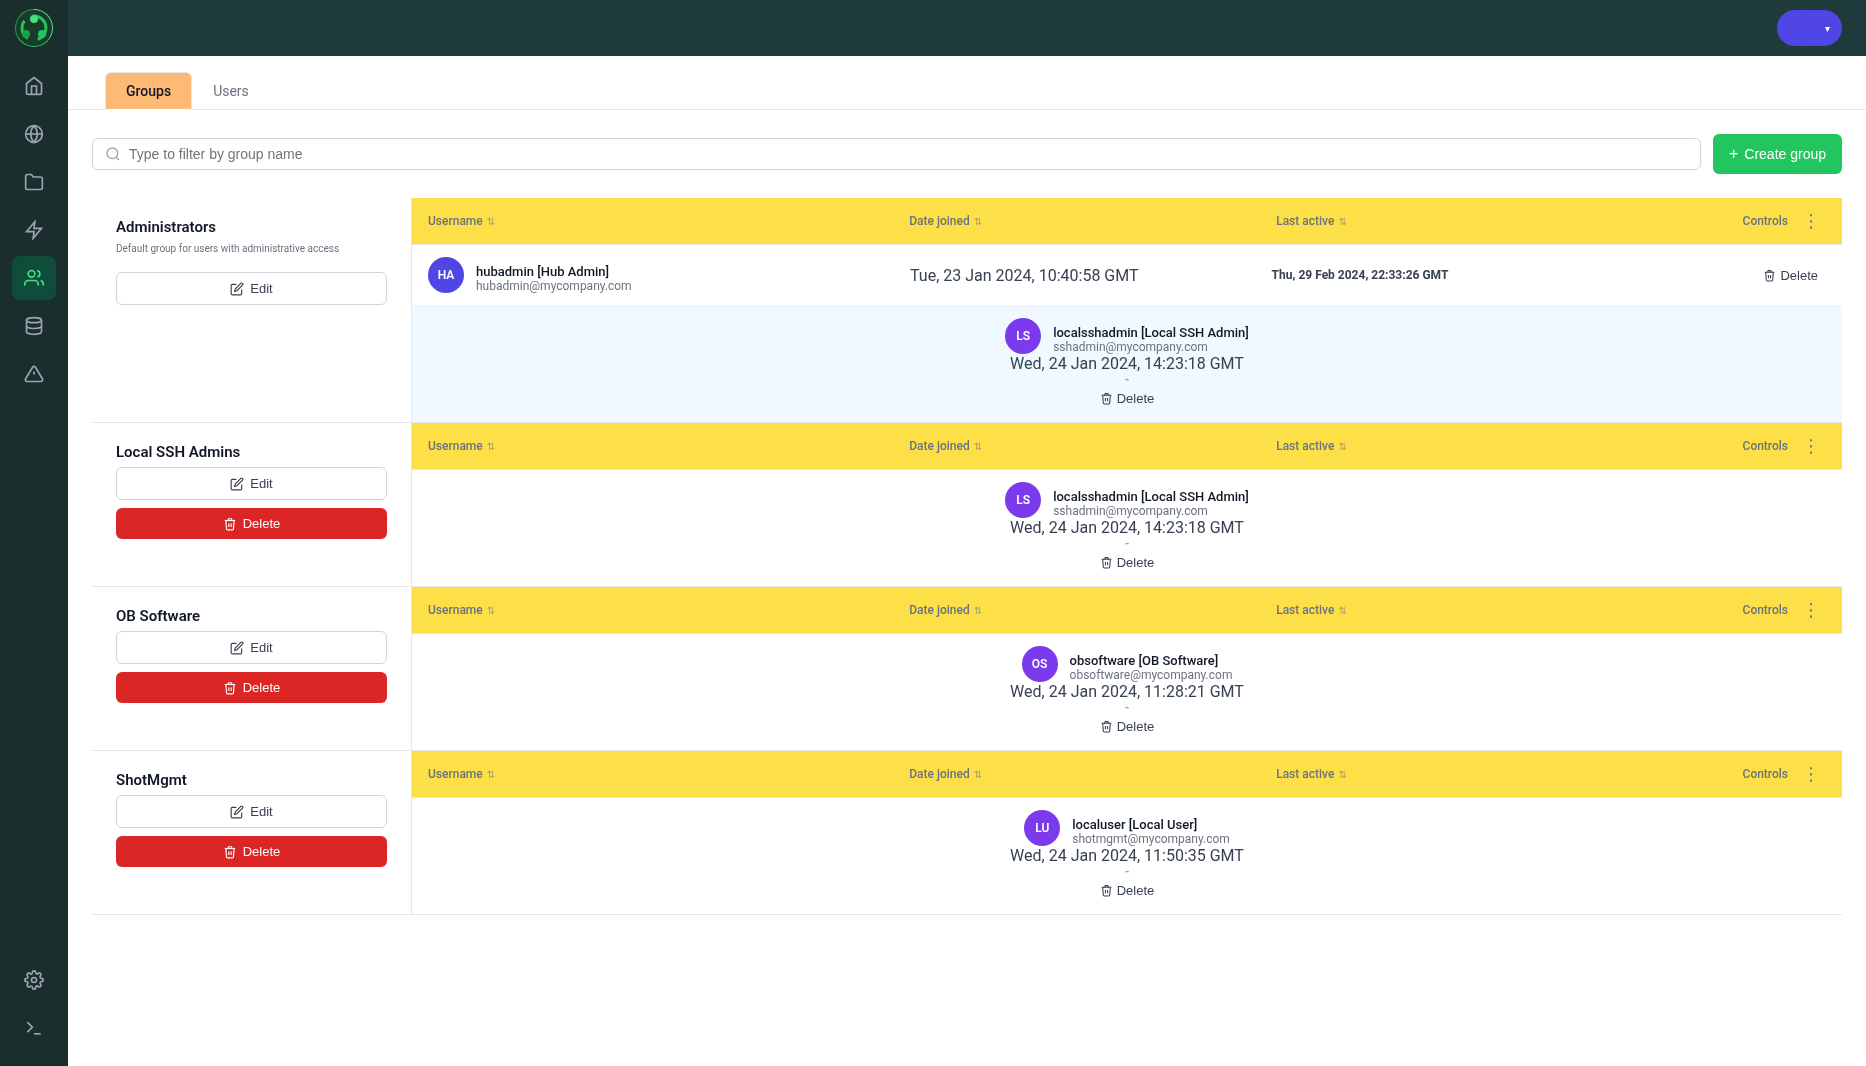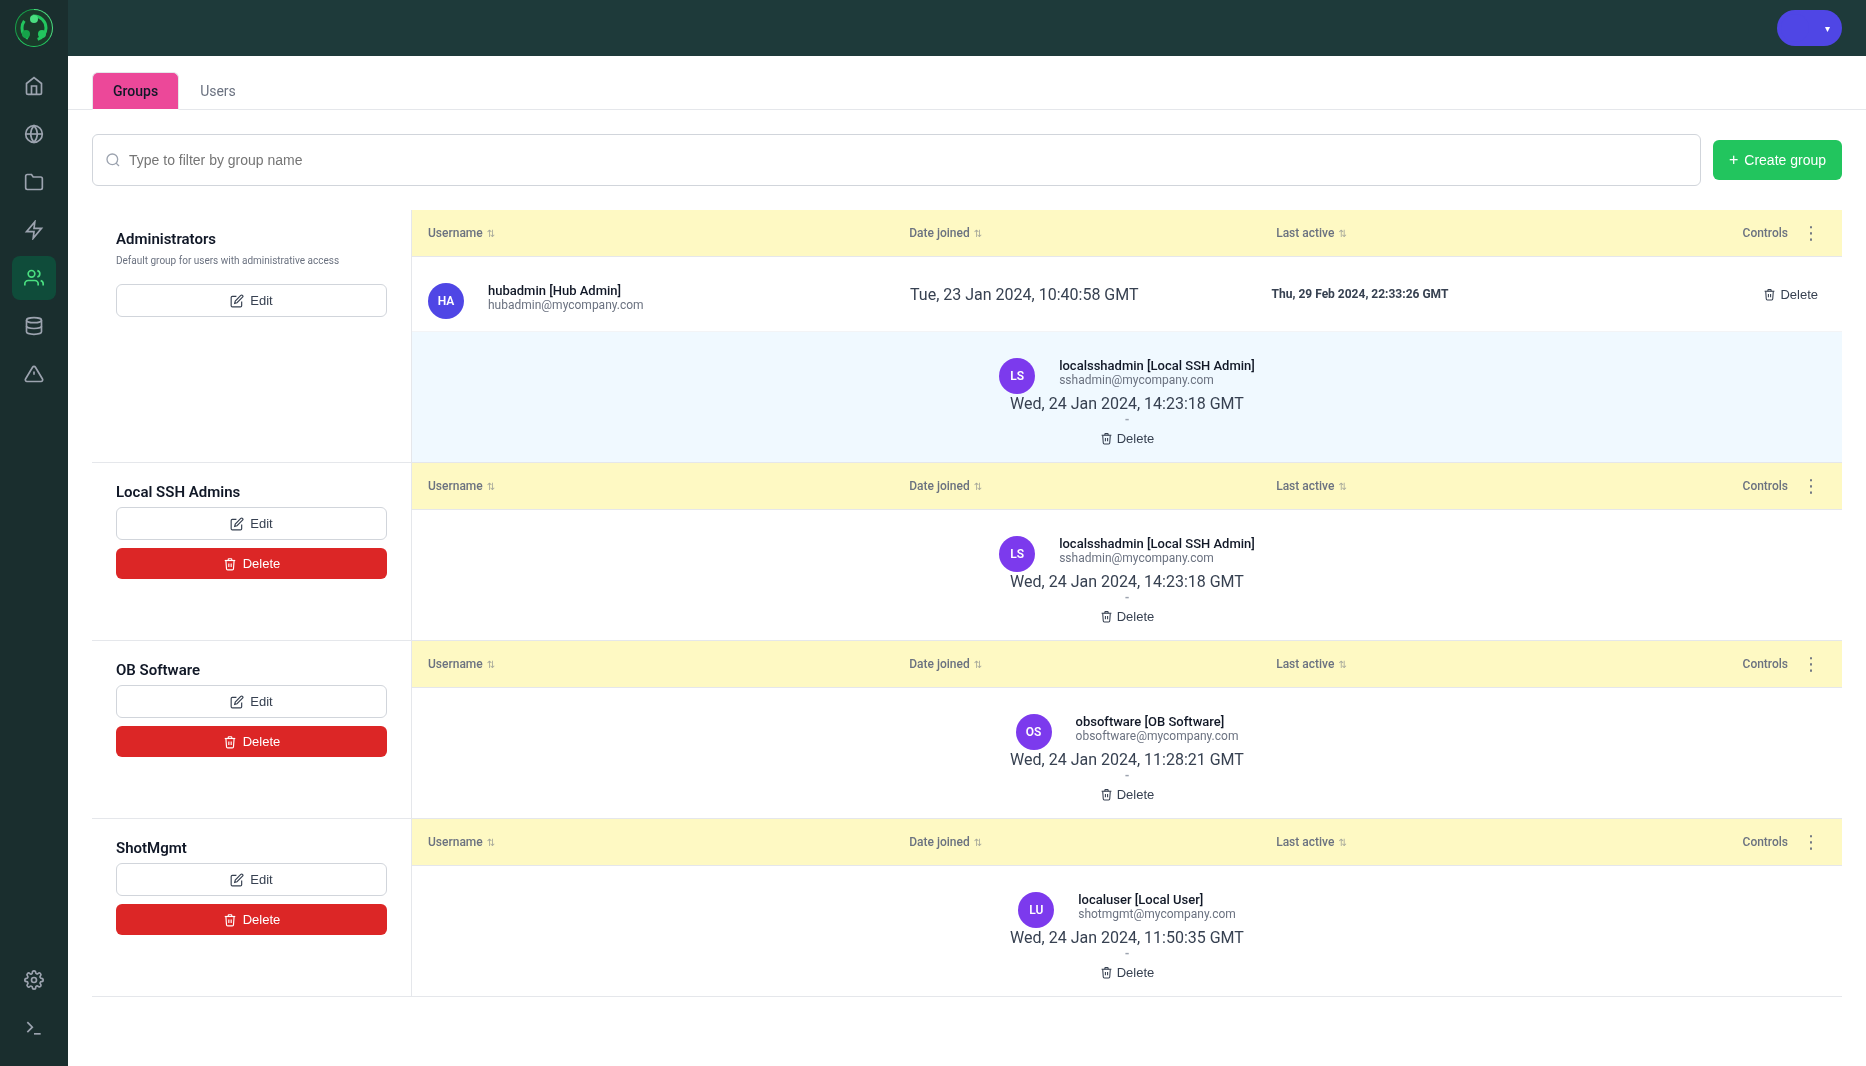--- a/index.html
+++ b/index.html
@@ -127,45 +127,46 @@
     .tab {
       padding: 10px 20px;
       font-size: 14px;
       cursor: pointer;
       border-radius: 6px 6px 0 0;
       color: #6b7280;
       border: 1px solid transparent;
       margin-bottom: -1px;
     }
     .tab.active {
-      background: #ec4899;
+      background: #fdba74;
       border-color: #e5e7eb #e5e7eb white;
       color: #111827;
       font-weight: 500;
+      margin-left: 13px;
     }
 
     .content-inner {
       padding: 24px;
     }
 
     
     .search-create-row {
       display: flex;
       align-items: center;
       gap: 12px;
       margin-bottom: 24px;
     }
     .search-box {
       flex: 1;
       display: flex;
       align-items: center;
       border: 1px solid #d1d5db;
       border-radius: 6px;
       padding: 0 12px;
-      height: 52px;
+      height: 32px;
       background: white;
     }
     .search-box svg { color: #9ca3af; margin-right: 8px; flex-shrink: 0; }
     .search-input {
       flex: 1;
       border: none;
       outline: none;
       font-size: 14px;
       color: #374151;
       background: transparent;
@@ -242,21 +243,21 @@
 
     
     .users-table {
       flex: 1;
       overflow: hidden;
     }
     .table-header {
       display: flex;
       align-items: center;
       padding: 10px 16px;
-      background: #fef9c3;
+      background: #fde047;
       border-bottom: 1px solid #e5e7eb;
       font-size: 12px;
       font-weight: 500;
       color: #6b7280;
       gap: 24px;
     }
     .col-username { flex: 2; display: flex; align-items: center; gap: 4px; }
     .col-date { flex: 1.5; display: flex; align-items: center; gap: 4px; }
     .col-last { flex: 1.5; display: flex; align-items: center; gap: 4px; }
     .col-controls { flex: 0.8; text-align: right; display: flex; justify-content: flex-end; align-items: center; gap: 8px; }
@@ -264,24 +265,23 @@
     .table-row {
       display: flex;
       align-items: center;
       padding: 12px 16px;
       border-bottom: 1px solid #f3f4f6;
     }
     .table-row:last-child { border-bottom: none; flex-direction: column; }
 
     .user-info {
       display: flex;
-      align-items: flex-start;
-      gap: 24px;
+      align-items: flex-end;
+      gap: 12px;
       flex: 2;
-      margin-top: 14px;
     }
     .avatar {
       width: 36px;
       height: 36px;
       border-radius: 50%;
       display: flex;
       align-items: center;
       justify-content: center;
       font-size: 12px;
       font-weight: 600;

